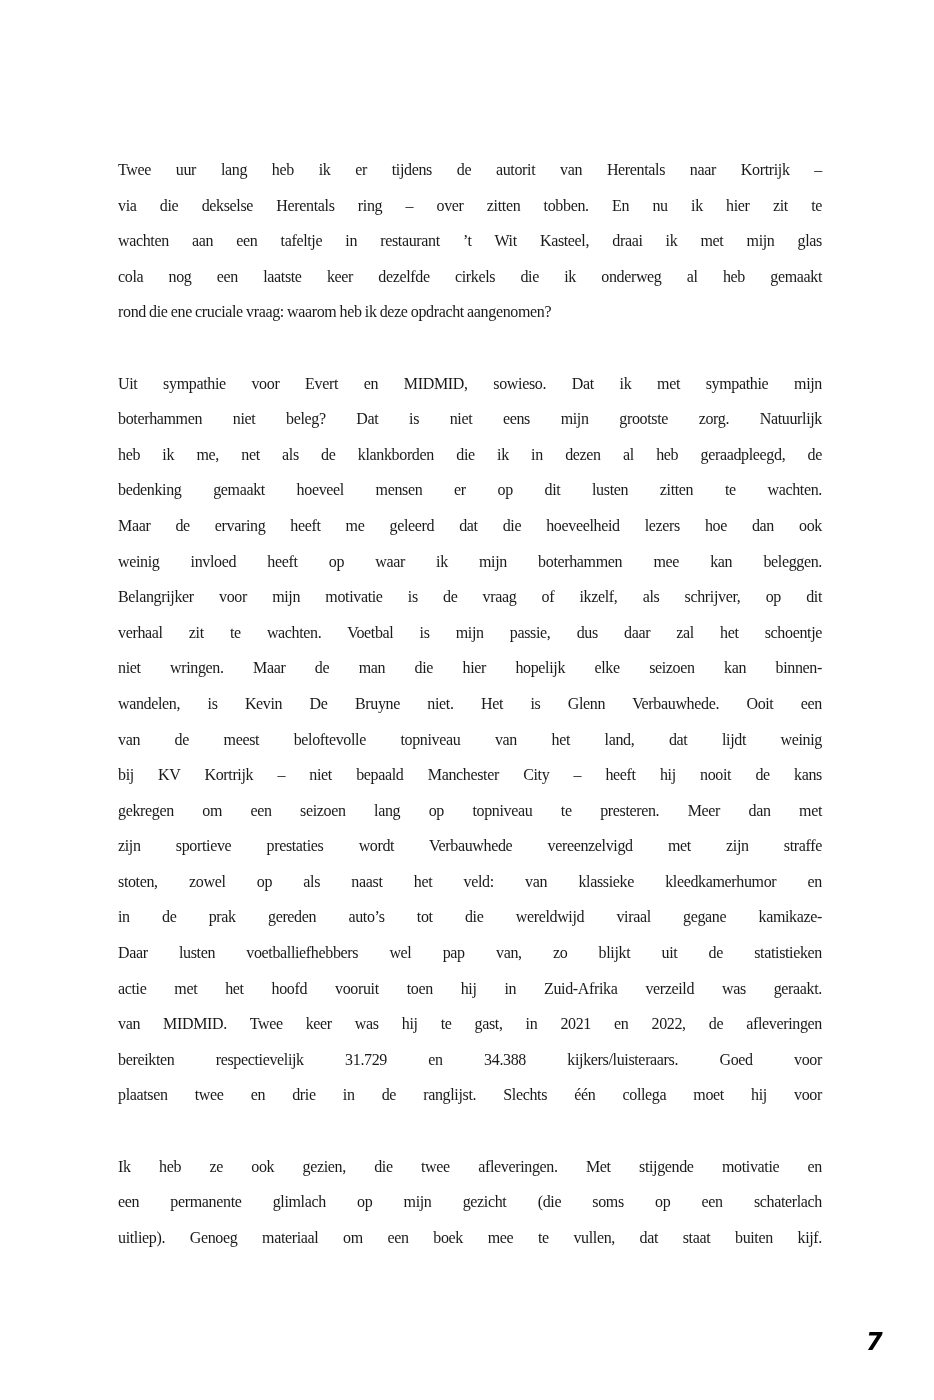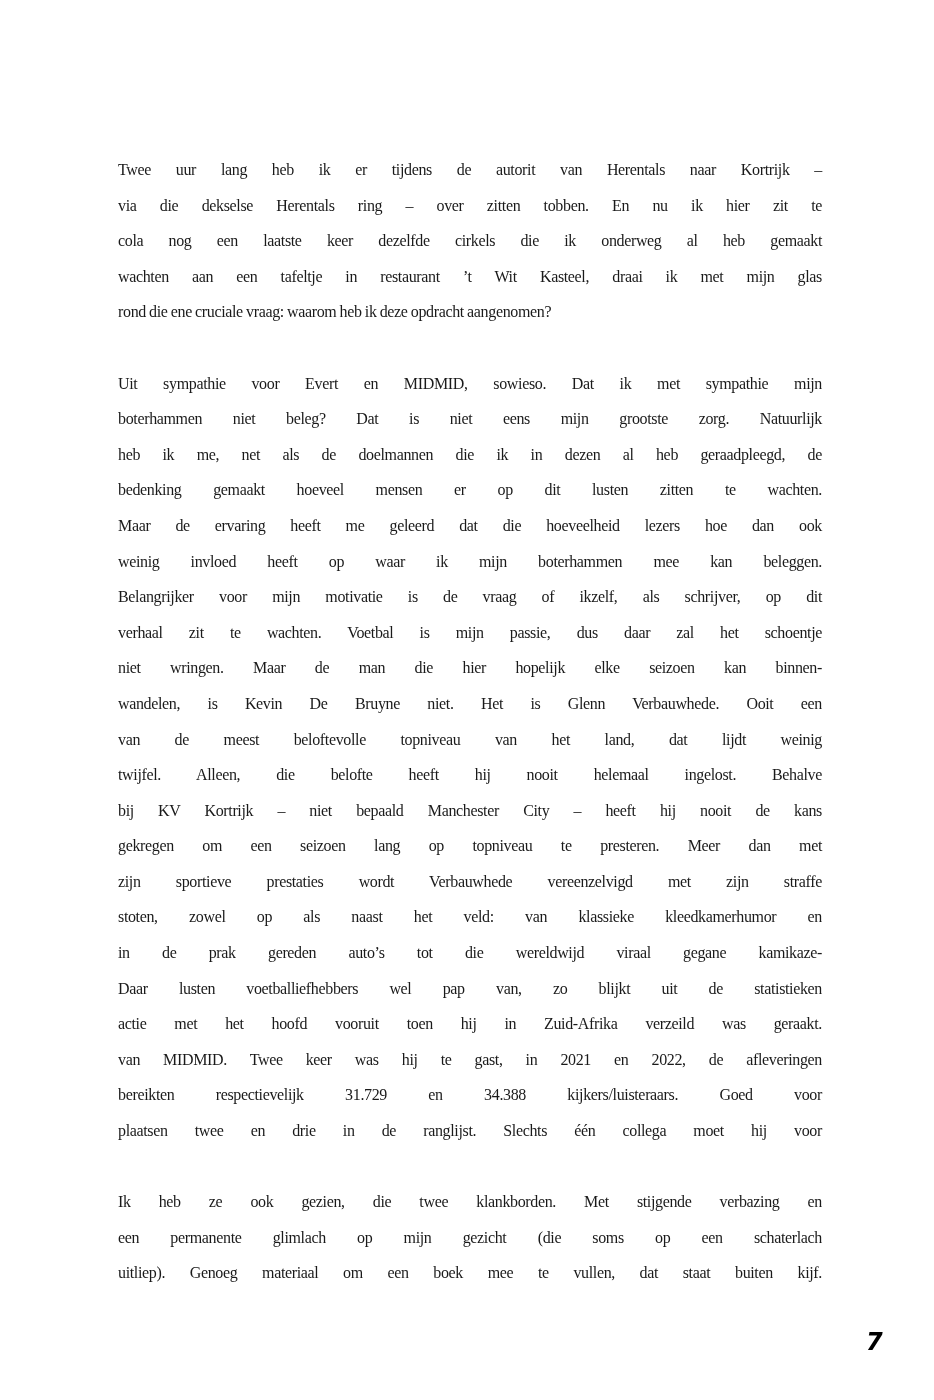--- a/index.html
+++ b/index.html
@@ -50,48 +50,47 @@
       color: #000000;
     }
   </style>
 </head>
 <body>
 
 <div class="page-body">
   <p class="paragraph">
     <span class="line">Twee uur lang heb ik er tijdens de autorit van Herentals naar Kortrijk –</span>
     <span class="line">via die dekselse Herentals ring – over zitten tobben. En nu ik hier zit te</span>
+    <span class="line">wachten aan een tafeltje in restaurant ’t Wit Kasteel, draai ik met mijn glas</span>
     <span class="line">cola nog een laatste keer dezelfde cirkels die ik onderweg al heb gemaakt</span>
-    <span class="line">wachten aan een tafeltje in restaurant ’t Wit Kasteel, draai ik met mijn glas</span>
     <span class="line last">rond die ene cruciale vraag: waarom heb ik deze opdracht aangenomen?</span>
   </p>
   <p class="paragraph">
     <span class="line">Uit sympathie voor Evert en MIDMID, sowieso. Dat ik met sympathie mijn</span>
     <span class="line">boterhammen niet beleg? Dat is niet eens mijn grootste zorg. Natuurlijk</span>
-    <span class="line">heb ik me, net als de doelmannen die ik in dezen al heb geraadpleegd, de</span>
+    <span class="line">heb ik me, net als de klankborden die ik in dezen al heb geraadpleegd, de</span>
     <span class="line">bedenking gemaakt hoeveel mensen er op dit lusten zitten te wachten.</span>
     <span class="line">Maar de ervaring heeft me geleerd dat die hoeveelheid lezers hoe dan ook</span>
     <span class="line">weinig invloed heeft op waar ik mijn boterhammen mee kan beleggen.</span>
     <span class="line">Belangrijker voor mijn motivatie is de vraag of ikzelf, als schrijver, op dit</span>
     <span class="line">verhaal zit te wachten. Voetbal is mijn passie, dus daar zal het schoentje</span>
     <span class="line">niet wringen. Maar de man die hier hopelijk elke seizoen kan binnen-</span>
     <span class="line">wandelen, is Kevin De Bruyne niet. Het is Glenn Verbauwhede. Ooit een</span>
     <span class="line">van de meest beloftevolle topniveau van het land, dat lijdt weinig</span>
-    <span class="line">twijfel. Alleen, die belofte heeft hij nooit helemaal ingelost. Behalve</span>
     <span class="line">bij KV Kortrijk – niet bepaald Manchester City – heeft hij nooit de kans</span>
     <span class="line">gekregen om een seizoen lang op topniveau te presteren. Meer dan met</span>
     <span class="line">zijn sportieve prestaties wordt Verbauwhede vereenzelvigd met zijn straffe</span>
     <span class="line">stoten, zowel op als naast het veld: van klassieke kleedkamerhumor en</span>
     <span class="line">in de prak gereden auto’s tot die wereldwijd viraal gegane kamikaze-</span>
     <span class="line">Daar lusten voetballiefhebbers wel pap van, zo blijkt uit de statistieken</span>
     <span class="line">actie met het hoofd vooruit toen hij in Zuid-Afrika verzeild was geraakt.</span>
     <span class="line">van MIDMID. Twee keer was hij te gast, in 2021 en 2022, de afleveringen</span>
     <span class="line">bereikten respectievelijk 31.729 en 34.388 kijkers/luisteraars. Goed voor</span>
     <span class="line">plaatsen twee en drie in de ranglijst. Slechts één collega moet hij voor</span>
   </p>
   <p class="paragraph">
-    <span class="line">Ik heb ze ook gezien, die twee klankborden. Met stijgende verbazing en</span>
+    <span class="line">Ik heb ze ook gezien, die twee afleveringen. Met stijgende motivatie en</span>
     <span class="line">een permanente glimlach op mijn gezicht (die soms op een schaterlach</span>
     <span class="line">uitliep). Genoeg materiaal om een boek mee te vullen, dat staat buiten kijf.</span>
   </p>
 </div>
 
 <div class="page-number">7</div>
 
 </body></html>

